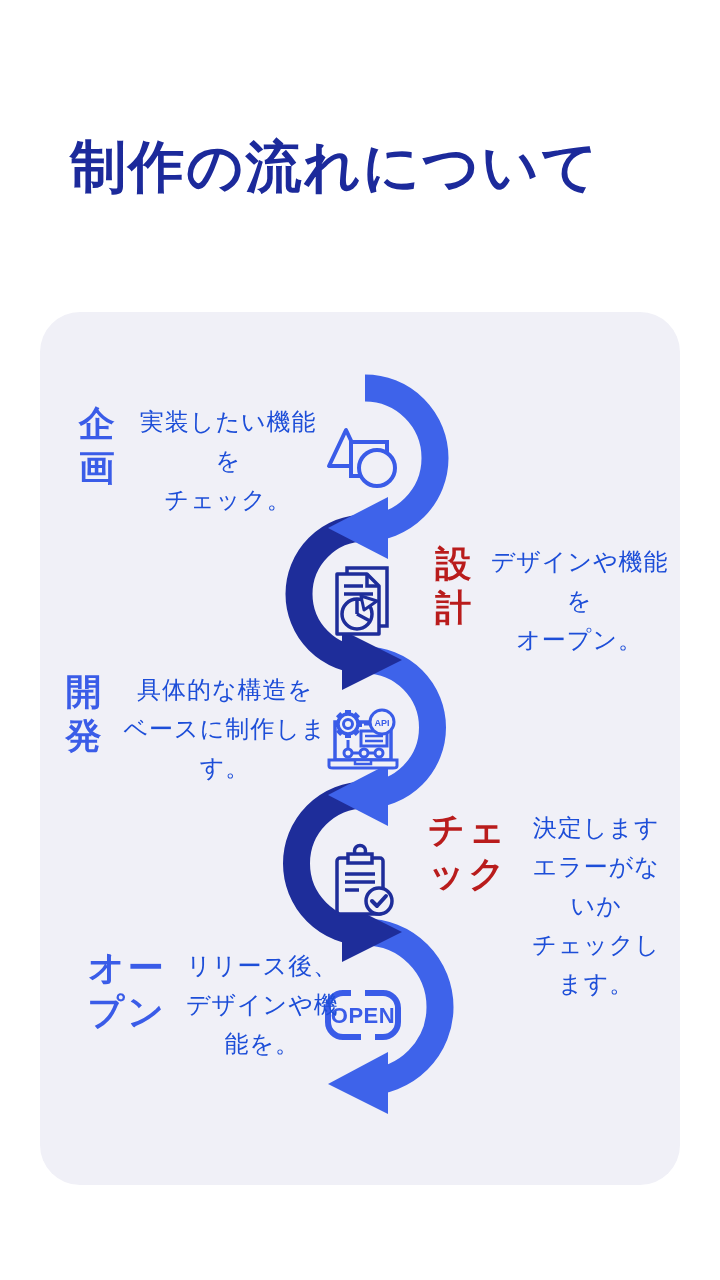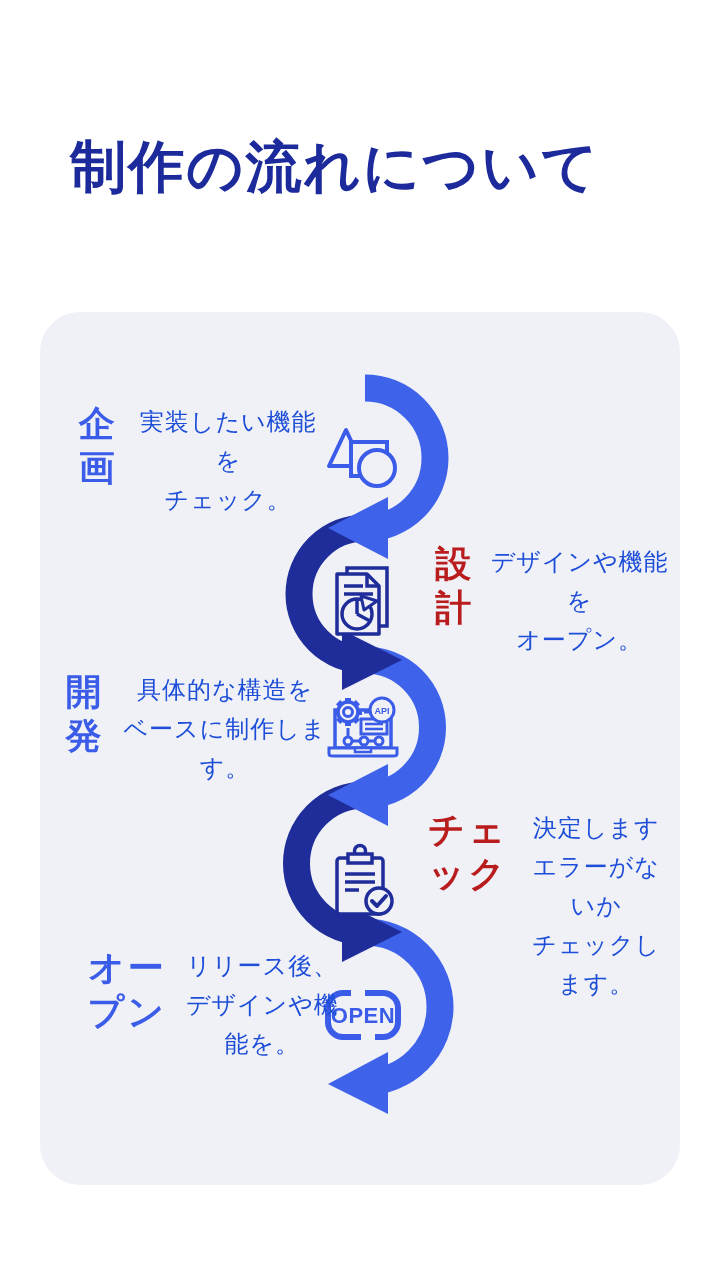--- a/index.html
+++ b/index.html
@@ -71,21 +71,21 @@
         <path d="M 46 14 V 26 H 58" stroke="#1E2D9A" stroke-width="3.5" fill="none"></path>
         <line x1="23" y1="26" x2="42" y2="26" stroke="#1E2D9A" stroke-width="3.5"></line>
         <line x1="23" y1="34" x2="52" y2="34" stroke="#1E2D9A" stroke-width="3.5"></line>
         <circle cx="36" cy="54" r="15" fill="#F0F0F7" stroke="#1E2D9A" stroke-width="3.5"></circle>
         <path d="M 36 54 L 36 39" stroke="#1E2D9A" stroke-width="3.5"></path>
         <path d="M 36 54 L 49 61" stroke="#1E2D9A" stroke-width="3.5"></path>
         <polygon points="40,36 56,41 43,50" fill="#F0F0F7" stroke="#1E2D9A" stroke-width="3" stroke-linejoin="round"></polygon>
       </svg>
     </div>
 
-    <div class="icon-box" style="left:281px;top:378px;text-decoration:underline;">
+    <div class="icon-box" style="left:281px;top:390px;text-decoration:underline;">
       <svg width="84" height="84" viewBox="0 0 84 84" fill="none">
         <rect x="14" y="20" width="56" height="38" stroke="#3A5CE8" stroke-width="3.5"></rect>
         <rect x="40" y="29" width="26" height="15" stroke="#3A5CE8" stroke-width="3"></rect>
         <line x1="44" y1="34" x2="62" y2="34" stroke="#3A5CE8" stroke-width="2.5"></line>
         <line x1="44" y1="39" x2="62" y2="39" stroke="#3A5CE8" stroke-width="2.5"></line>
         <line x1="27" y1="38" x2="27" y2="51" stroke="#3A5CE8" stroke-width="3"></line>
         <line x1="27" y1="51" x2="58" y2="51" stroke="#3A5CE8" stroke-width="3"></line>
         <circle cx="27" cy="51" r="4" fill="#F0F0F7" stroke="#3A5CE8" stroke-width="3"></circle>
         <circle cx="43" cy="51" r="4" fill="#F0F0F7" stroke="#3A5CE8" stroke-width="3"></circle>
         <circle cx="58" cy="51" r="4" fill="#F0F0F7" stroke="#3A5CE8" stroke-width="3"></circle>

